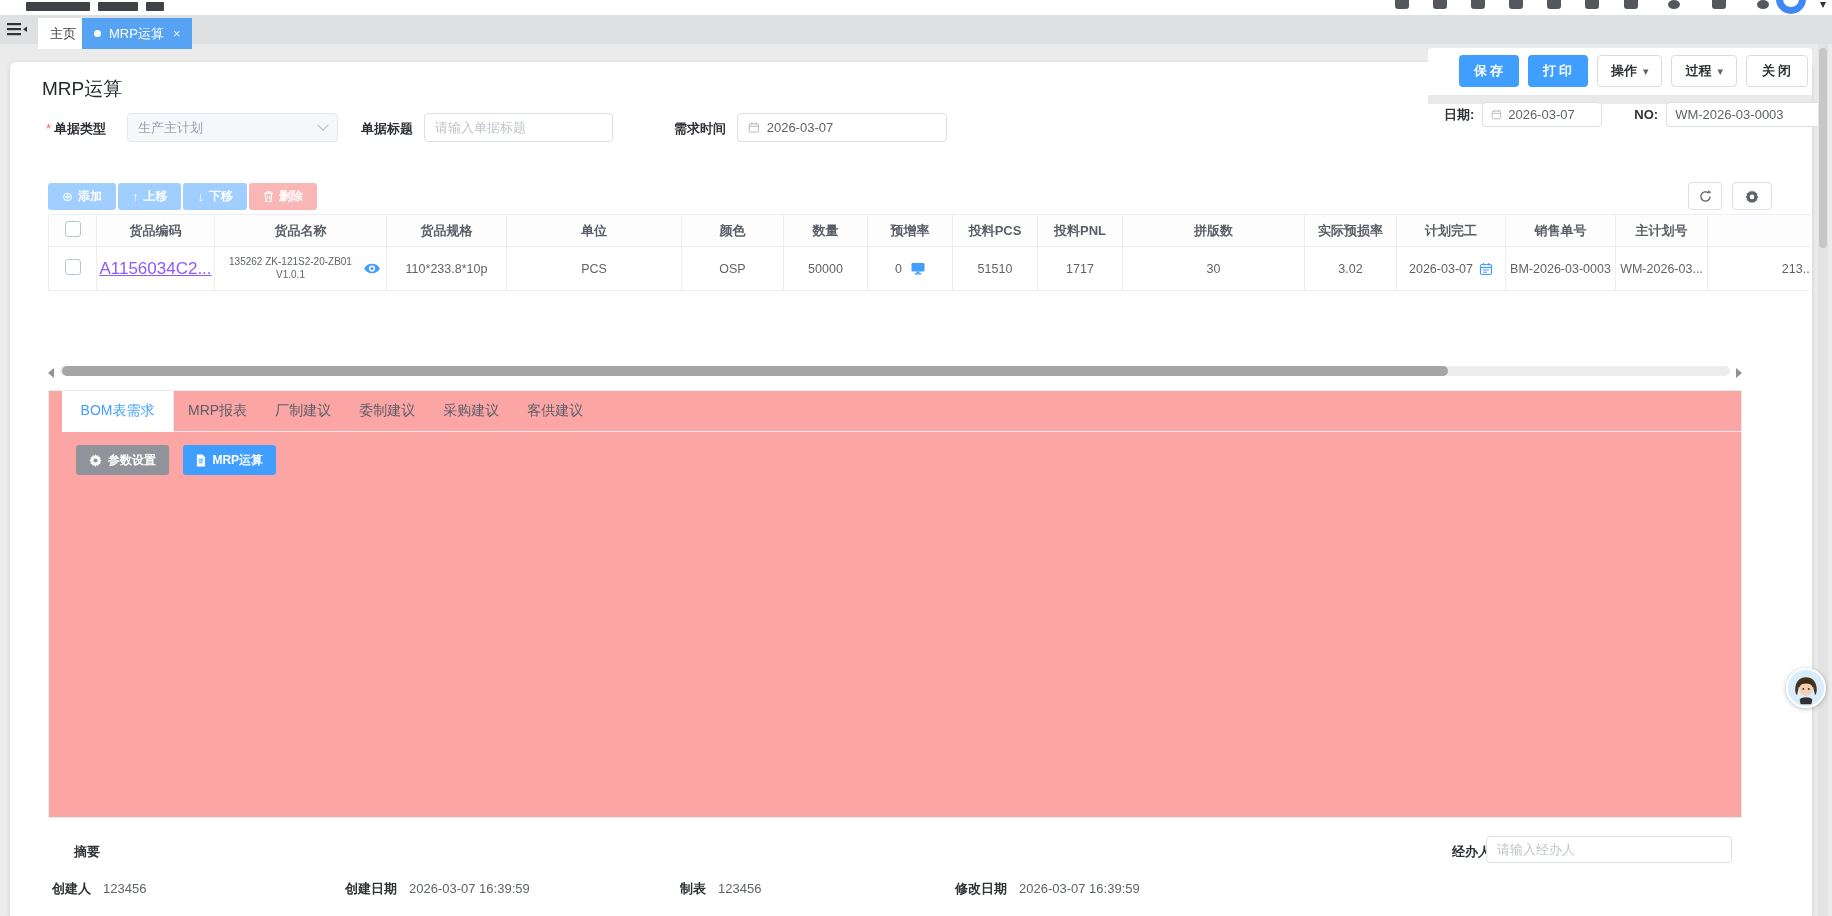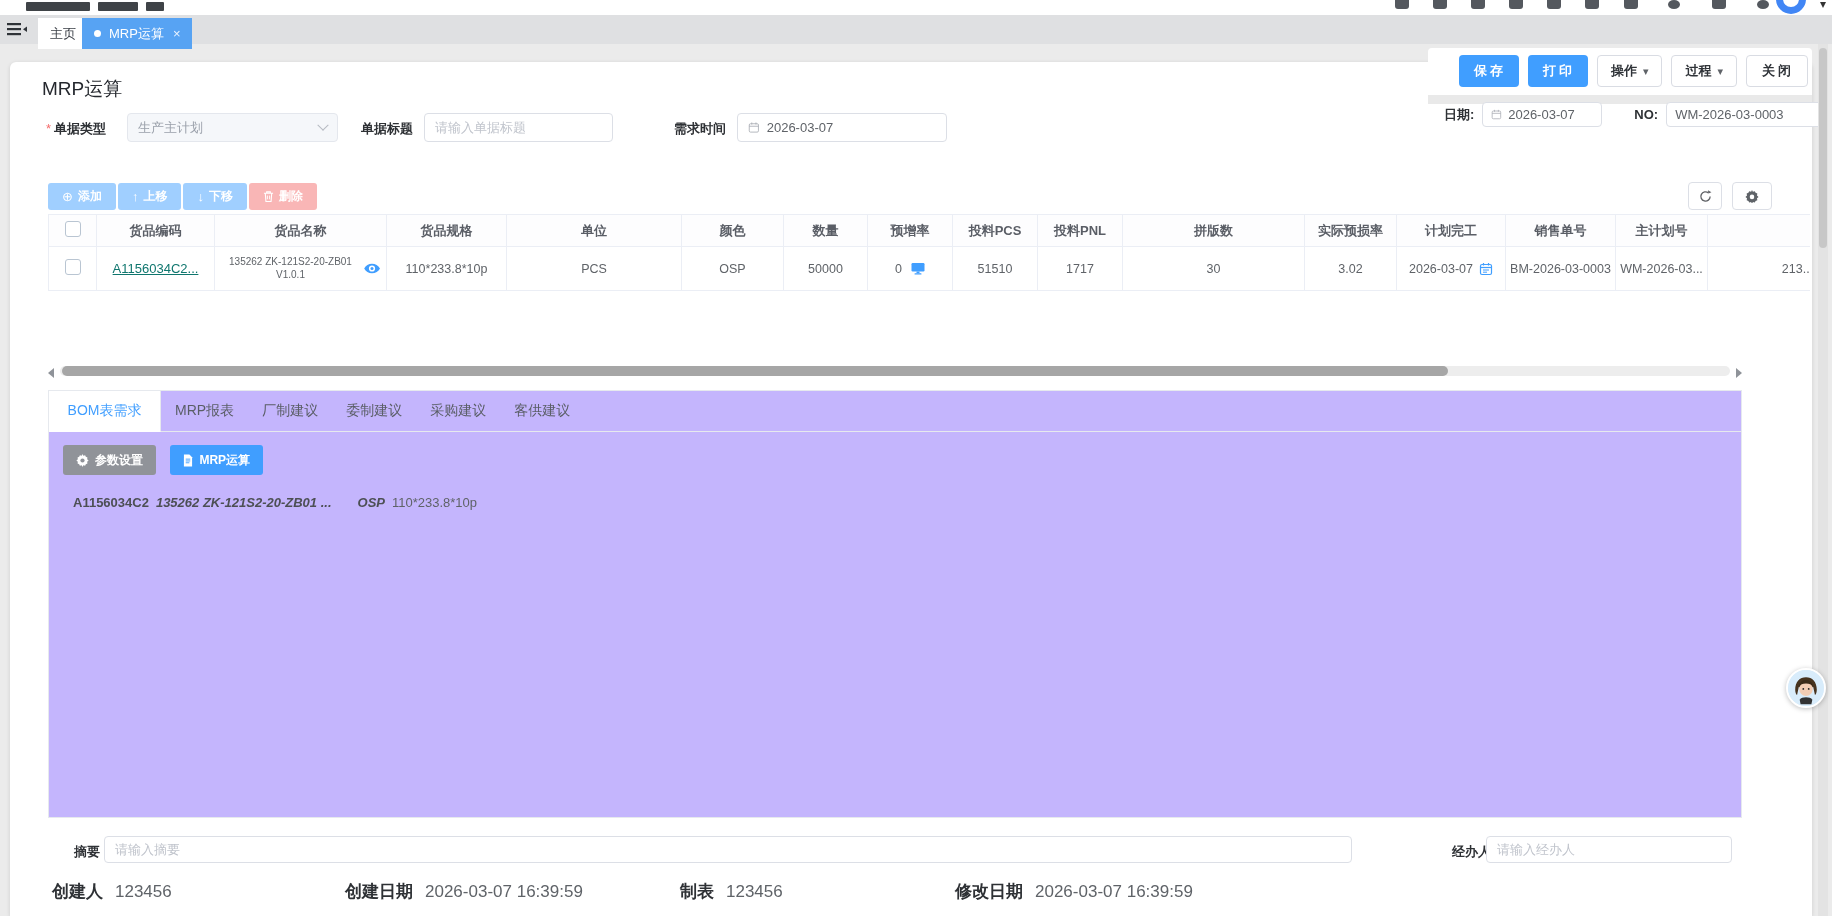--- a/index.html
+++ b/index.html
@@ -76,37 +76,37 @@
            background:#fff; display:flex; align-items:center; justify-content:center; cursor:pointer; }
 
   
   .tclip { position:absolute; left:48px; top:214px; width:1762px; height:80px; overflow:hidden; }
   table.grid { border-collapse:collapse; table-layout:fixed; width:1839px; border-top:1px solid #ebeef5;
                border-left:1px solid #ebeef5; }
   table.grid th, table.grid td { border-right:1px solid #ebeef5; border-bottom:1px solid #ebeef5;
                text-align:center; vertical-align:middle; overflow:hidden; }
   table.grid th { height:32px; font-size:13px; font-weight:600; color:#5a5e66; background:#fdfdfe; }
   table.grid td { height:44px; font-size:12.5px; color:#5f6368; }
-  .cell-link { color:#0f766e; text-decoration:underline; cursor:pointer; font-size:13px; }
+  .cell-link { color:#8b5cf6; text-decoration:underline; cursor:pointer; font-size:17px; }
   .name-cell { display:flex; align-items:center; justify-content:center; gap:4px; padding:0 2px; }
   .name-text { width:138px; line-height:1.25; font-size:10px; }
   .icon-gap { display:inline-flex; align-items:center; justify-content:center; gap:9px; }
   .cb { width:16px; height:16px; border:1px solid #b9c5d2; border-radius:3px; background:#fff;
         display:inline-block; cursor:pointer; }
 
   
   .harrow { position:absolute; top:368px; width:0; height:0; cursor:pointer; }
   .harrow.l { left:48px; border-top:5px solid transparent; border-bottom:5px solid transparent; border-right:6px solid #8f9399; }
   .harrow.r { left:1736px; border-top:5px solid transparent; border-bottom:5px solid transparent; border-left:6px solid #8f9399; }
   .htrack { position:absolute; left:60px; top:366px; width:1670px; height:10px; background:#ededed; border-radius:5px; }
   .hthumb { position:absolute; left:62px; top:366px; width:1386px; height:10px; background:#a6a6a6; border-radius:5px; cursor:pointer; }
 
   
-  .panel { position:absolute; left:48px; top:390px; width:1694px; height:428px; background:#c4b5fd;
-           border:1px solid #e6e9ee; }
+  .panel { position:absolute; left:48px; top:390px; width:1694px; height:428px; background:#fca5a5;
+           border:1px solid #e6e9ee;padding-left:13px; }
   .ptabs { display:flex; height:41px; border-bottom:1px solid #e6e9ee; align-items:stretch; }
   .ptab { display:flex; align-items:center; padding:0 14px; font-size:14px; color:#5a5e66; cursor:pointer; }
   .ptab.on { width:112px; justify-content:center; color:#409eff; background:#fff; border-right:1px solid #e6e9ee;
              margin-bottom:-1px; border-bottom:1px solid #fff; padding:0; }
   .pcontent { padding:13px 14px; }
   .pbtn { height:30px; padding:0 13px; border-radius:3px; color:#fff; font-size:12px; font-weight:bold;
           display:inline-flex; align-items:center; gap:6px; cursor:pointer; }
   .pbtn.gray { background:#909399; }
   .pbtn.blue { background:#409eff; margin-left:10px; }
   .bomline { margin:20px 0 0 10px; font-size:13px; color:#4c4f54; display:flex; align-items:baseline; gap:7px; }
@@ -116,21 +116,21 @@
   .bomline .gap { width:12px; }
 
   
   .sum-label { position:absolute; font-size:13px; font-weight:bold; color:#2e3135; top:843px; }
   .sum { position:absolute; top:836px; height:27px; border:1px solid #dcdfe6; border-radius:4px;
          background:#fff; display:flex; align-items:center; padding:0 10px; }
   .sum input { border:none; outline:none; width:100%; font-size:13px; color:#5f6368;
                font-family:"Liberation Sans", sans-serif; background:transparent; }
 
   
-  .audit { position:absolute; top:880px; font-size:17px; }
+  .audit { position:absolute; top:880px; font-size:13px; }
   .audit .lab { font-weight:bold; color:#2e3135; }
   .audit .val { color:#5f6368; margin-left:12px; }
 
   
   .vtrack { position:absolute; left:1818px; top:44px; width:10px; height:872px; background:#e3e3e3; }
   .vthumb { position:absolute; left:1819px; top:48px; width:8px; height:200px; background:#c7c7c7; border-radius:4px; cursor:pointer; }
 
   
   .avatar { position:absolute; left:1786px; top:668px; width:40px; height:40px; border-radius:50%;
             border:2px solid #fff; box-shadow:0 1px 5px rgba(0,0,0,.25); cursor:pointer; overflow:hidden; background:#d8ecfb; }
@@ -404,34 +404,24 @@
           <span>参数设置</span>
         </div>
         <div class="pbtn blue">
           <svg width="10" height="13" viewBox="0 0 11 13">
             <path d="M1 0h6l3 3v10H1z" fill="#fff"></path>
             <path d="M3 5h5M3 7h5M3 9h4" stroke="#409eff" stroke-width="1"></path>
           </svg>
           <span>MRP运算</span>
         </div>
       </div>
-      <div class="bomline">
-        <span class="b">A1156034C2</span>
-        <span class="bi">135262 ZK-121S2-20-ZB01 ...</span>
-        <span class="gap"></span>
-        <span class="bi">OSP</span>
-        <span class="n">110*233.8*10p</span>
-      </div>
     </div>
   </div>
 
   <div class="sum-label" style="left:74px;text-align:center;">摘要</div>
-  <div class="sum" style="left:104px;width:1248px;">
-    <input placeholder="请输入摘要" style="">
-  </div>
   <div class="sum-label" style="left:1452px;">经办人</div>
   <div class="sum" style="left:1486px;width:246px;">
     <input placeholder="请输入经办人" style="">
   </div>
 
   <div class="audit" style="left:52px;">
     <span class="lab">创建人</span><span class="val">123456</span>
   </div>
   <div class="audit" style="left:345px;">
     <span class="lab">创建日期</span><span class="val">2026-03-07 16:39:59</span>

